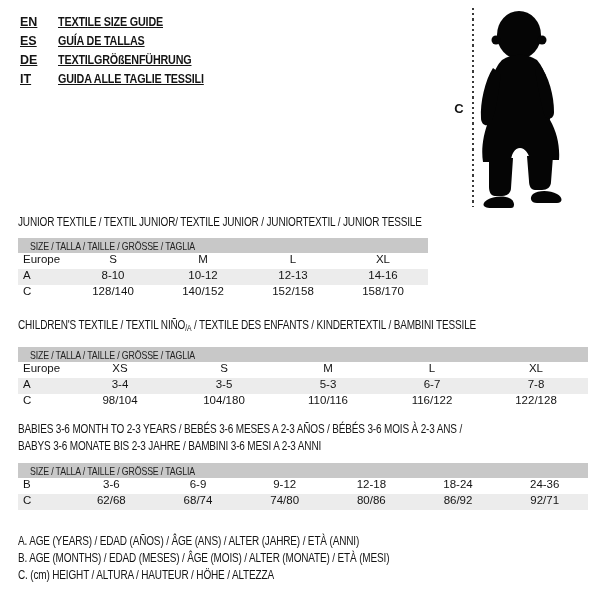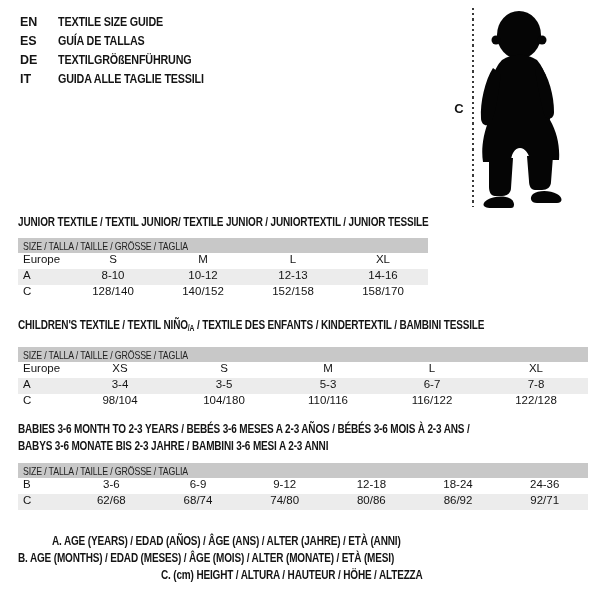--- a/index.html
+++ b/index.html
@@ -9,43 +9,43 @@
     overflow:hidden;
   }
   .abs{position:absolute;}
 
   
   .cond{display:inline-block;transform:scaleX(0.80);transform-origin:0 50%;white-space:nowrap;letter-spacing:-0.2px;}
   .cond-m{display:inline-block;transform:scaleX(0.86);transform-origin:0 50%;white-space:nowrap;letter-spacing:-0.2px;}
 
   
   .lang-list{left:20px;top:12px;}
-  .lang-row{display:flex;height:19px;align-items:center;font-weight:bold;font-size:12.5px;}
+  .lang-row{display:flex;height:19px;align-items:center;font-weight:bold;font-size:12.5px;text-decoration:underline;}
   .lang-code{width:38px;flex:0 0 38px;}
 
   
   .dash-line{left:472px;top:8px;width:2px;height:199px;
     background:repeating-linear-gradient(to bottom,#3a3a3a 0 2.2px,transparent 2.2px 5.2px);}
   .height-label{left:450px;top:101px;width:18px;text-align:center;font-weight:bold;font-size:13px;}
   .baby-svg{left:477px;top:8px;}
 
   
-  .sec-title{font-weight:bold;font-size:12.5px;line-height:15px;}
+  .sec-title{font-weight:normal;font-size:12.5px;line-height:15px;}
   .subsc{font-size:8.5px;vertical-align:-2px;}
 
   
   .tbl{position:absolute;}
-  .thead{height:15px;display:flex;align-items:center;background:#c8c8c8;padding-left:5px;font-size:11px;color:#232323;}
+  .thead{height:15px;display:flex;align-items:center;background:#c8c8c8;padding-left:12px;font-size:11px;color:#232323;}
   .tr{display:flex;height:16px;align-items:flex-start;font-size:11.5px;}
   .tr .lbl{flex:0 0 50px;padding-left:5px;box-sizing:border-box;}
   .tr .td{flex:1;text-align:center;}
   .stripe{background:#ececec;}
 
   
-  .legend-row{height:17px;font-weight:bold;font-size:12.5px;line-height:17px;text-align:right;}
+  .legend-row{height:17px;font-weight:normal;font-size:12.5px;line-height:17px;}
 </style>
 </head>
 <body>
 
 <div class="abs lang-list">
   <div class="lang-row">
     <span class="lang-code">EN</span>
     <span class="cond-m">TEXTILE SIZE GUIDE</span>
   </div>
   <div class="lang-row">

